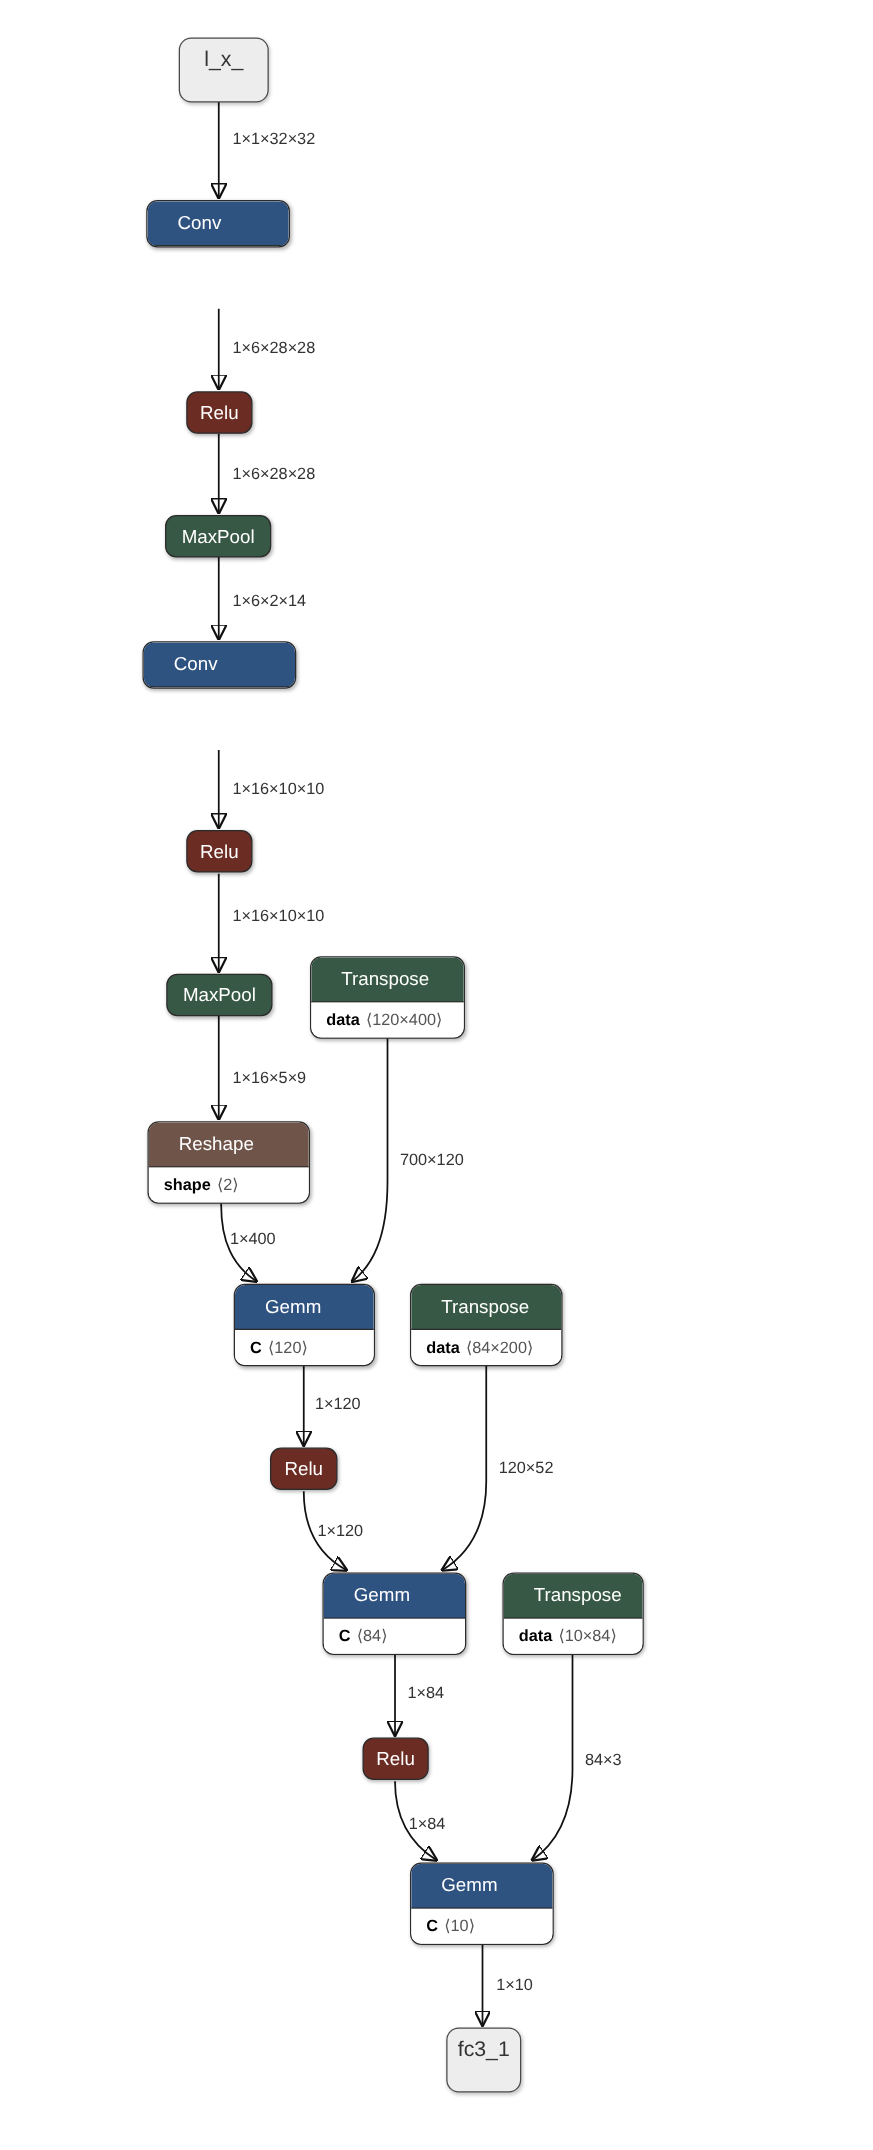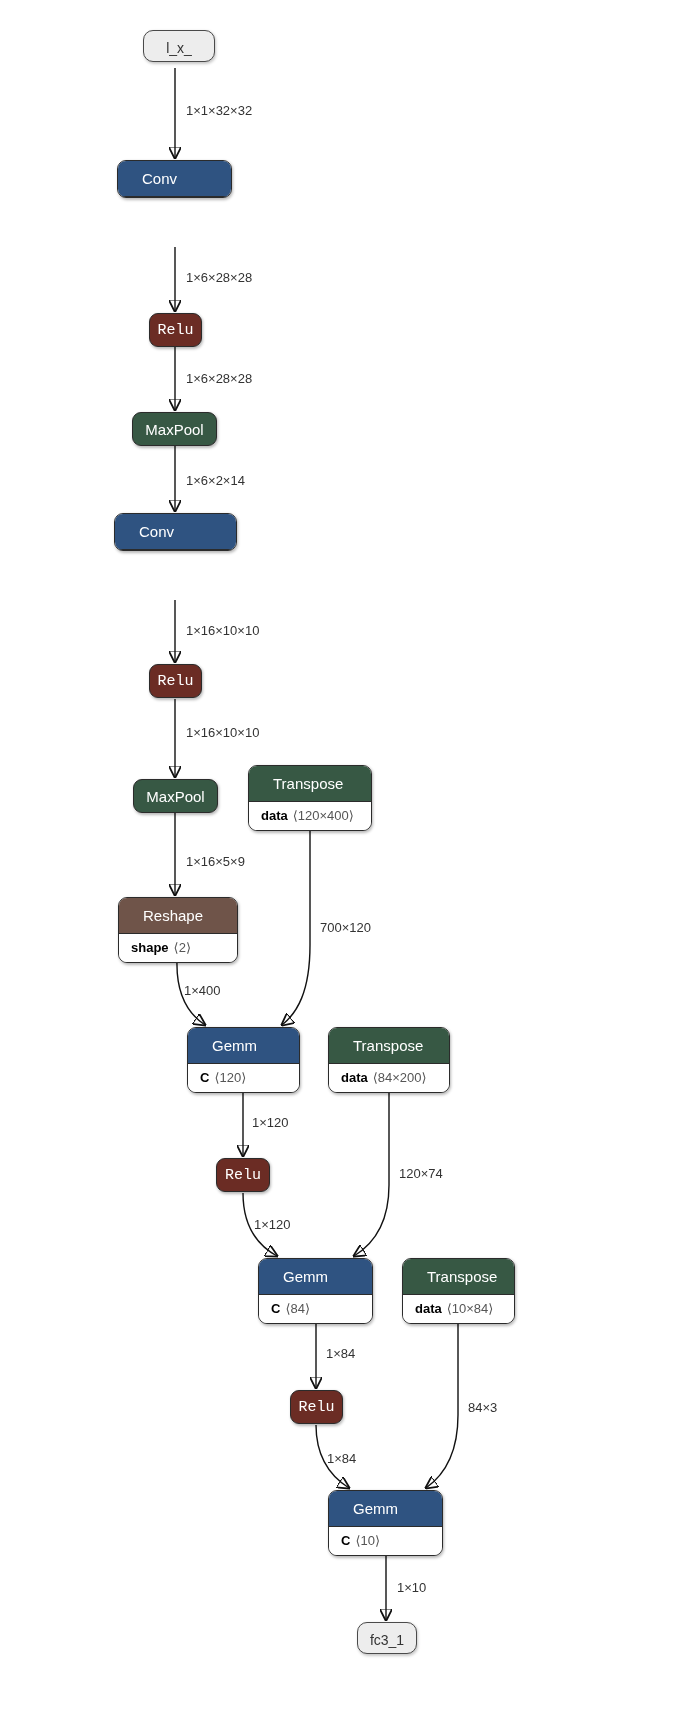--- a/index.html
+++ b/index.html
@@ -11,23 +11,23 @@
   .node{position:absolute;z-index:3;border:1px solid #2b2b2b;border-radius:9px;overflow:hidden;
         background:#fff;box-shadow:1px 1.5px 3px rgba(0,0,0,0.28);box-sizing:border-box;}
   .node .hdr{height:35px;line-height:35px;padding:0 24px;color:#fff;font-size:15px;
              border-bottom:1px solid #2b2b2b;}
   .node .body{background:#fff;padding:2px 0;}
   .node .param{line-height:24px;padding:0 12px;font-size:13px;white-space:nowrap;}
   .node .pname{font-weight:bold;color:#000;}
   .node .pdims{color:#555;margin-left:5px;}
   .node.single{border-radius:9px;text-align:center;color:#fff;font-size:15px;height:34px;line-height:33px;}
   .node.io{background:var(--c-io-fill,#ededed);border:1.5px solid #4a4a4a;border-radius:10px;
-           text-align:center;color:#333;font-size:14px;height:32px;line-height:34px;box-shadow:1px 1.5px 3px rgba(0,0,0,0.22);}
+           text-align:center;color:#333;font-size:17px;height:52px;line-height:34px;box-shadow:1px 1.5px 3px rgba(0,0,0,0.22);}
   .bg-layer{background:var(--c-layer,#2f5381);}
-  .bg-activation{background:var(--c-activation,#6b2c24);font-family:Liberation Mono, monospace;}
+  .bg-activation{background:var(--c-activation,#6b2c24);}
   .bg-pool{background:var(--c-pool,#375844);}
   .bg-shape{background:var(--c-shape,#6f5449);}
 </style>
 </head>
 <body>
 
 <div class="canvas">
 
   <svg class="edges" width="698" height="1720">
     <defs>
@@ -57,21 +57,21 @@
   <div class="elabel" style="left:186px;top:270px">1×6×28×28</div>
   <div class="elabel" style="left:186px;top:371px">1×6×28×28</div>
   <div class="elabel" style="left:186px;top:473px">1×6×2×14</div>
   <div class="elabel" style="left:186px;top:623px">1×16×10×10</div>
   <div class="elabel" style="left:186px;top:725px">1×16×10×10</div>
   <div class="elabel" style="left:186px;top:854px">1×16×5×9</div>
   <div class="elabel" style="left:184px;top:983px">1×400</div>
   <div class="elabel" style="left:320px;top:920px">700×120</div>
   <div class="elabel" style="left:252px;top:1115px">1×120</div>
   <div class="elabel" style="left:254px;top:1217px">1×120</div>
-  <div class="elabel" style="left:399px;top:1166px">120×74</div>
+  <div class="elabel" style="left:399px;top:1166px">120×52</div>
   <div class="elabel" style="left:326px;top:1346px">1×84</div>
   <div class="elabel" style="left:327px;top:1451px">1×84</div>
   <div class="elabel" style="left:468px;top:1400px">84×3</div>
   <div class="elabel" style="left:397px;top:1580px">1×10</div>
 
   <div class="node io" style="left:143px;top:30px;width:72px">l_x_</div>
 
   <div class="node" style="left:117px;top:160px;width:115px">
     <div class="hdr bg-layer">Conv</div>
   </div>
@@ -90,21 +90,21 @@
 
   <div class="node" style="left:248px;top:765px;width:124px">
     <div class="hdr bg-pool">Transpose</div>
     <div class="body">
       <div class="param">
         <span class="pname">data</span><span class="pdims">⟨120×400⟩</span>
       </div>
     </div>
   </div>
 
-  <div class="node" style="left:118px;top:897px;width:120px">
+  <div class="node" style="left:118px;top:897px;width:130px">
     <div class="hdr bg-shape">Reshape</div>
     <div class="body">
       <div class="param">
         <span class="pname">shape</span><span class="pdims">⟨2⟩</span>
       </div>
     </div>
   </div>
 
   <div class="node" style="left:187px;top:1027px;width:113px">
     <div class="hdr bg-layer">Gemm</div>

